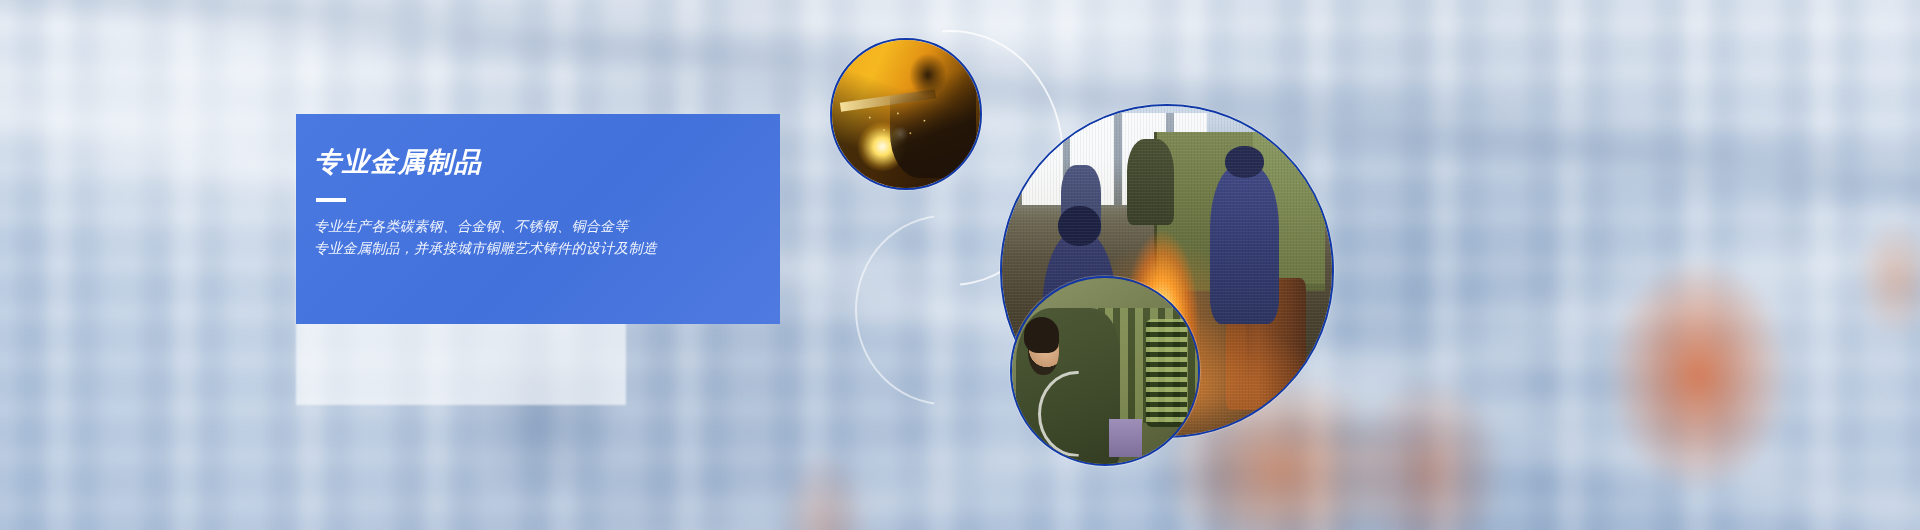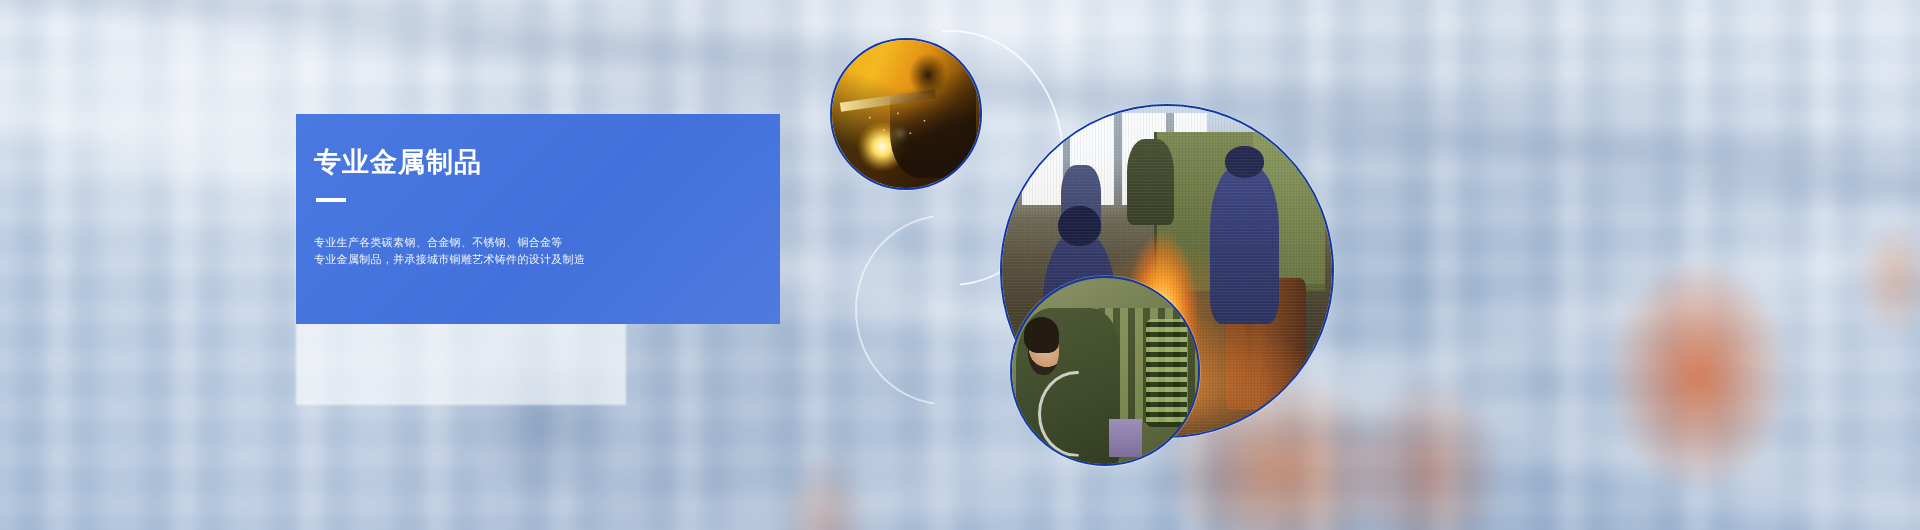--- a/index.html
+++ b/index.html
@@ -78,37 +78,37 @@
     filter:blur(1px);
   }
 
   
   .card {
     position:absolute;
     left:296px; top:114px; width:484px; height:210px;
     background:#4072dd;
     background:linear-gradient(135deg,#4a79e2 0%, #4271db 55%, #4f7ae0 100%);
   }
-  .card-inner { padding:34px 0 0 18px; }
+  .card-inner { padding:34px 0 0 18px;font-style:italic; }
   .card-title {
     color:#ffffff;
     font-size:27px;
     font-weight:bold;
     letter-spacing:1px;
     line-height:1;
   }
   .card-rule {
     width:30px; height:4px;
     background:#ffffff;
     margin:23px 0 0 2px;
   }
   .card-desc {
-    margin-top:32px;
+    margin-top:14px;
     color:#f2f5fd;
-    font-size:11px;
+    font-size:14px;
     line-height:1.55;
     letter-spacing:.3px;
     white-space:nowrap;
   }
 
   
   .circle {
     position:absolute;
     border-radius:50%;
     border:2px solid #1038a8;

